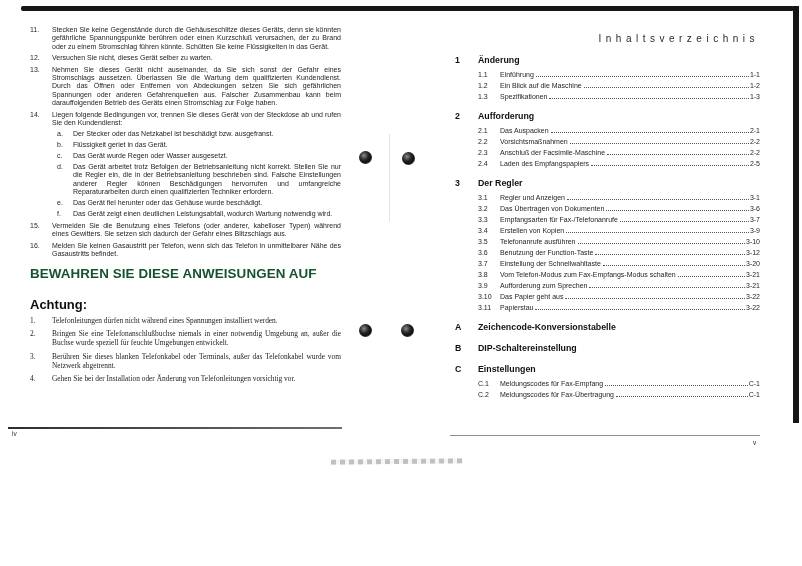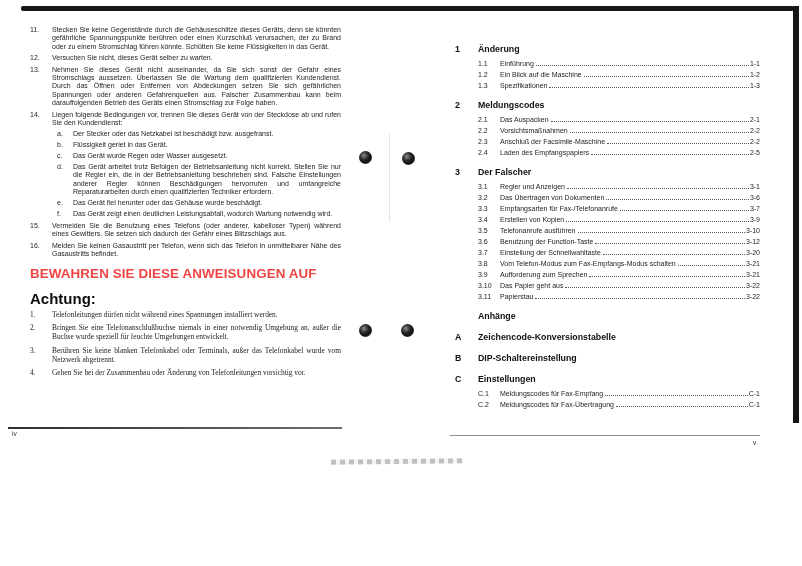--- a/index.html
+++ b/index.html
@@ -29,22 +29,22 @@
 
   
   .left-page { position:absolute; left:30px; top:26px; width:311px; font-size:7px; line-height:8.4px; }
   .item { display:flex; margin-bottom:3px; }
   .item > .num { flex:none; width:22px; }
   .item .txt { flex:1; }
   .para { text-align:justify; }
   .sub { display:flex; margin:2.6px 0 0 5px; }
   .sub .snum { flex:none; width:16px; }
   .sub .stxt { flex:1; text-align:justify; }
-  .keep-heading { font-size:13.4px; line-height:15px; font-weight:bold; letter-spacing:0.1px; margin:8px 0 6px; color:#ef4444; }
-  .caution-title { font-size:15px; font-weight:bold; margin:14px 0 6px; color:#0e0e0e; }
+  .keep-heading { font-size:13.4px; line-height:15px; font-weight:bold; letter-spacing:0.1px; margin:8px 0 6px; color:#14532d; }
+  .caution-title { font-size:13px; font-weight:bold; margin:20px 0 6px; color:#0e0e0e; }
   .caution { font-family:"Liberation Serif", serif; font-size:7.4px; line-height:9px; }
   .citem { display:flex; margin-bottom:4.5px; }
   .citem > .num { flex:none; width:22px; }
   .citem .txt { flex:1; text-align:justify; }
 
   
   .right-page { position:absolute; left:455px; top:33px; width:305px; }
   .toc-header { text-align:right; font-size:10px; letter-spacing:4.5px; color:#2a2a2a; padding-right:1px; white-space:nowrap; }
   .toc { margin-top:8px; font-size:7px; }
   .sec { margin-top:11px; }
@@ -139,33 +139,34 @@
         <div class="citem">
           <span class="num">1.</span>
           <div class="txt">Telefonleitungen dürfen nicht während eines Spannungen installiert werden.</div>
         </div>
         <div class="citem">
           <span class="num">2.</span>
           <div class="txt">Bringen Sie eine Telefonanschlußbuchse niemals in einer notwendig Umgebung an, außer die Buchse wurde speziell für feuchte Umgebungen entwickelt.</div>
         </div>
         <div class="citem">
           <span class="num">3.</span>
-          <div class="txt">Berühren Sie keine blanken Telefonkabel oder Terminals, außer das Telefonkabel wurde vom Netzwerk abgetrennt.</div>
+          <div class="txt">Berühren Sie dieses blanken Telefonkabel oder Terminals, außer das Telefonkabel wurde vom Netzwerk abgetrennt.</div>
         </div>
         <div class="citem">
           <span class="num">4.</span>
-          <div class="txt">Gehen Sie bei der Zusammenbau oder Änderung von Telefonleitungen vorsichtig vor.</div>
+          <div class="txt">Gehen Sie bei der Installation oder Änderung von Telefonleitungen vorsichtig vor.</div>
         </div>
       </div>
   </div>
 
   <div class="left-line"></div>
   <div class="pn-left">iv</div>
 
   <div class="right-page">
+    <div class="toc-header">Inhaltsverzeichnis</div>
     <div id="toc" class="toc">
         <div class="sec">
           <div class="sec-head">
             <span class="snum">1</span>
             <span class="stitle">Änderung</span>
           </div>
           <div class="toc-row">
             <span class="enum">1.1</span>
             <span class="etitle">Einführung</span>
             <span class="dots"></span>
@@ -180,21 +181,21 @@
           <div class="toc-row">
             <span class="enum">1.3</span>
             <span class="etitle">Spezifikationen</span>
             <span class="dots"></span>
             <span class="epage">1-3</span>
           </div>
         </div>
         <div class="sec">
           <div class="sec-head">
             <span class="snum">2</span>
-            <span class="stitle">Meldungscodes</span>
+            <span class="stitle">Aufforderung</span>
           </div>
           <div class="toc-row">
             <span class="enum">2.1</span>
             <span class="etitle">Das Auspacken</span>
             <span class="dots"></span>
             <span class="epage">2-1</span>
           </div>
           <div class="toc-row">
             <span class="enum">2.2</span>
             <span class="etitle">Vorsichtsmaßnahmen</span>
@@ -210,21 +211,21 @@
           <div class="toc-row">
             <span class="enum">2.4</span>
             <span class="etitle">Laden des Empfangspapiers</span>
             <span class="dots"></span>
             <span class="epage">2-5</span>
           </div>
         </div>
         <div class="sec">
           <div class="sec-head">
             <span class="snum">3</span>
-            <span class="stitle">Der Falscher</span>
+            <span class="stitle">Der Regler</span>
           </div>
           <div class="toc-row">
             <span class="enum">3.1</span>
             <span class="etitle">Regler und Anzeigen</span>
             <span class="dots"></span>
             <span class="epage">3-1</span>
           </div>
           <div class="toc-row">
             <span class="enum">3.2</span>
             <span class="etitle">Das Übertragen von Dokumenten</span>
@@ -281,26 +282,20 @@
           </div>
           <div class="toc-row">
             <span class="enum">3.11</span>
             <span class="etitle">Papierstau</span>
             <span class="dots"></span>
             <span class="epage">3-22</span>
           </div>
         </div>
         <div class="sec">
           <div class="sec-head">
-            <span class="snum"></span>
-            <span class="stitle">Anhänge</span>
-          </div>
-        </div>
-        <div class="sec">
-          <div class="sec-head">
             <span class="snum">A</span>
             <span class="stitle">Zeichencode-Konversionstabelle</span>
           </div>
         </div>
         <div class="sec">
           <div class="sec-head">
             <span class="snum">B</span>
             <span class="stitle">DIP-Schaltereinstellung</span>
           </div>
         </div>

